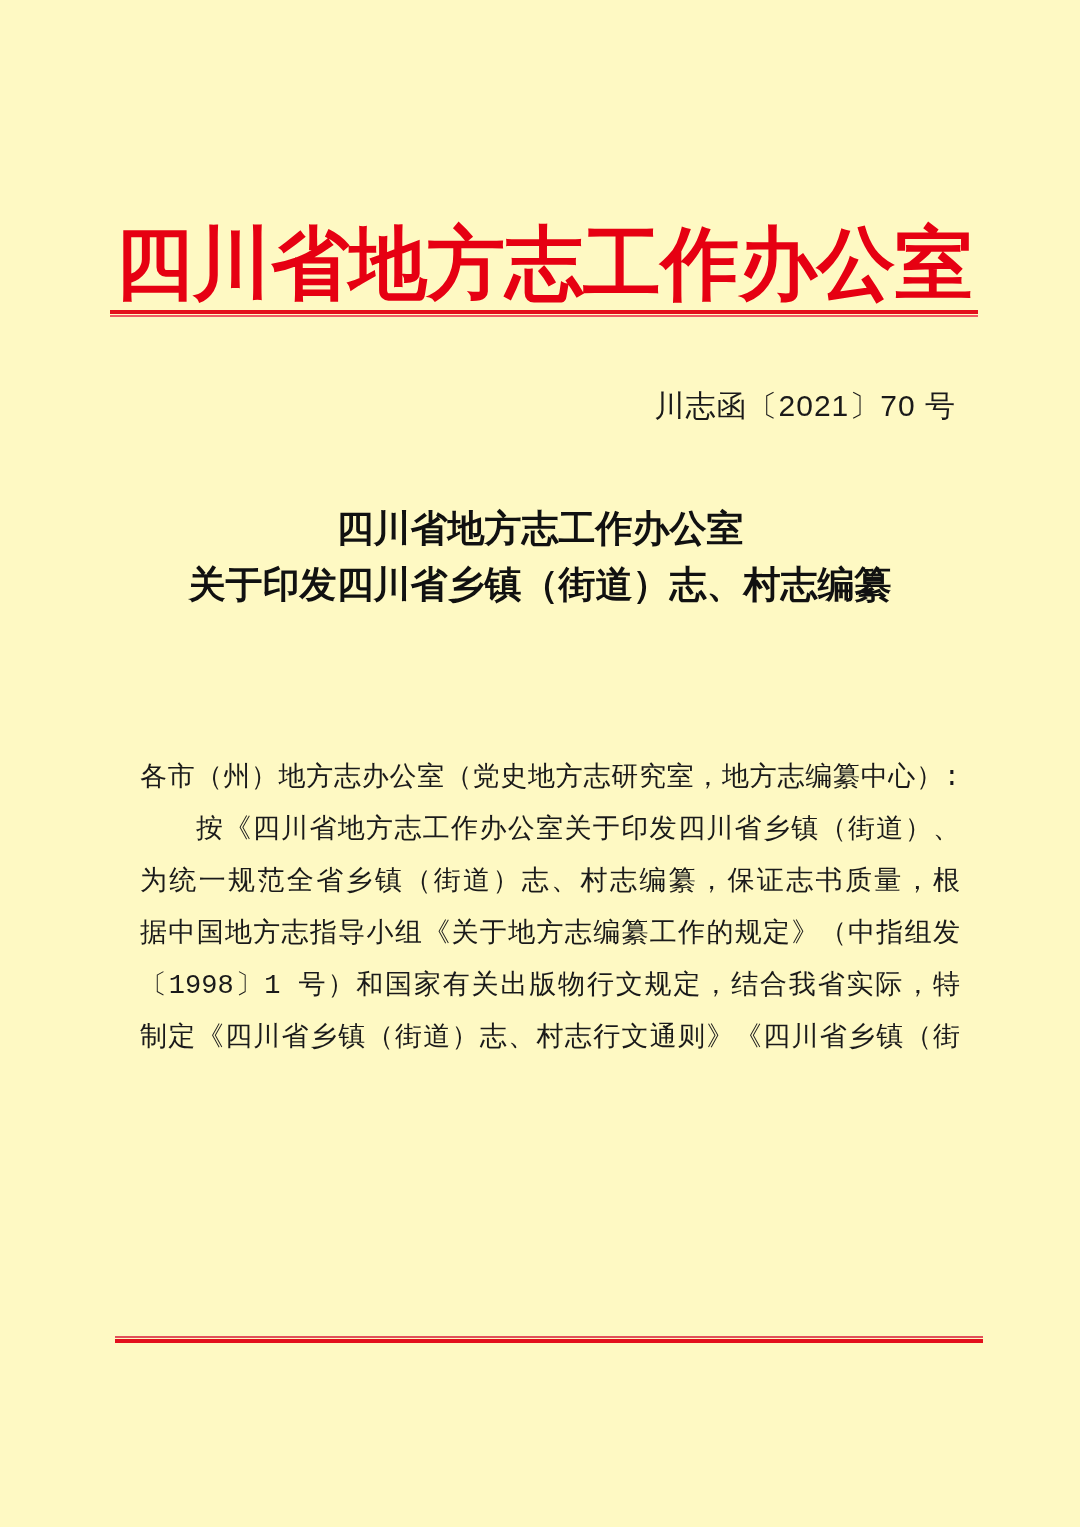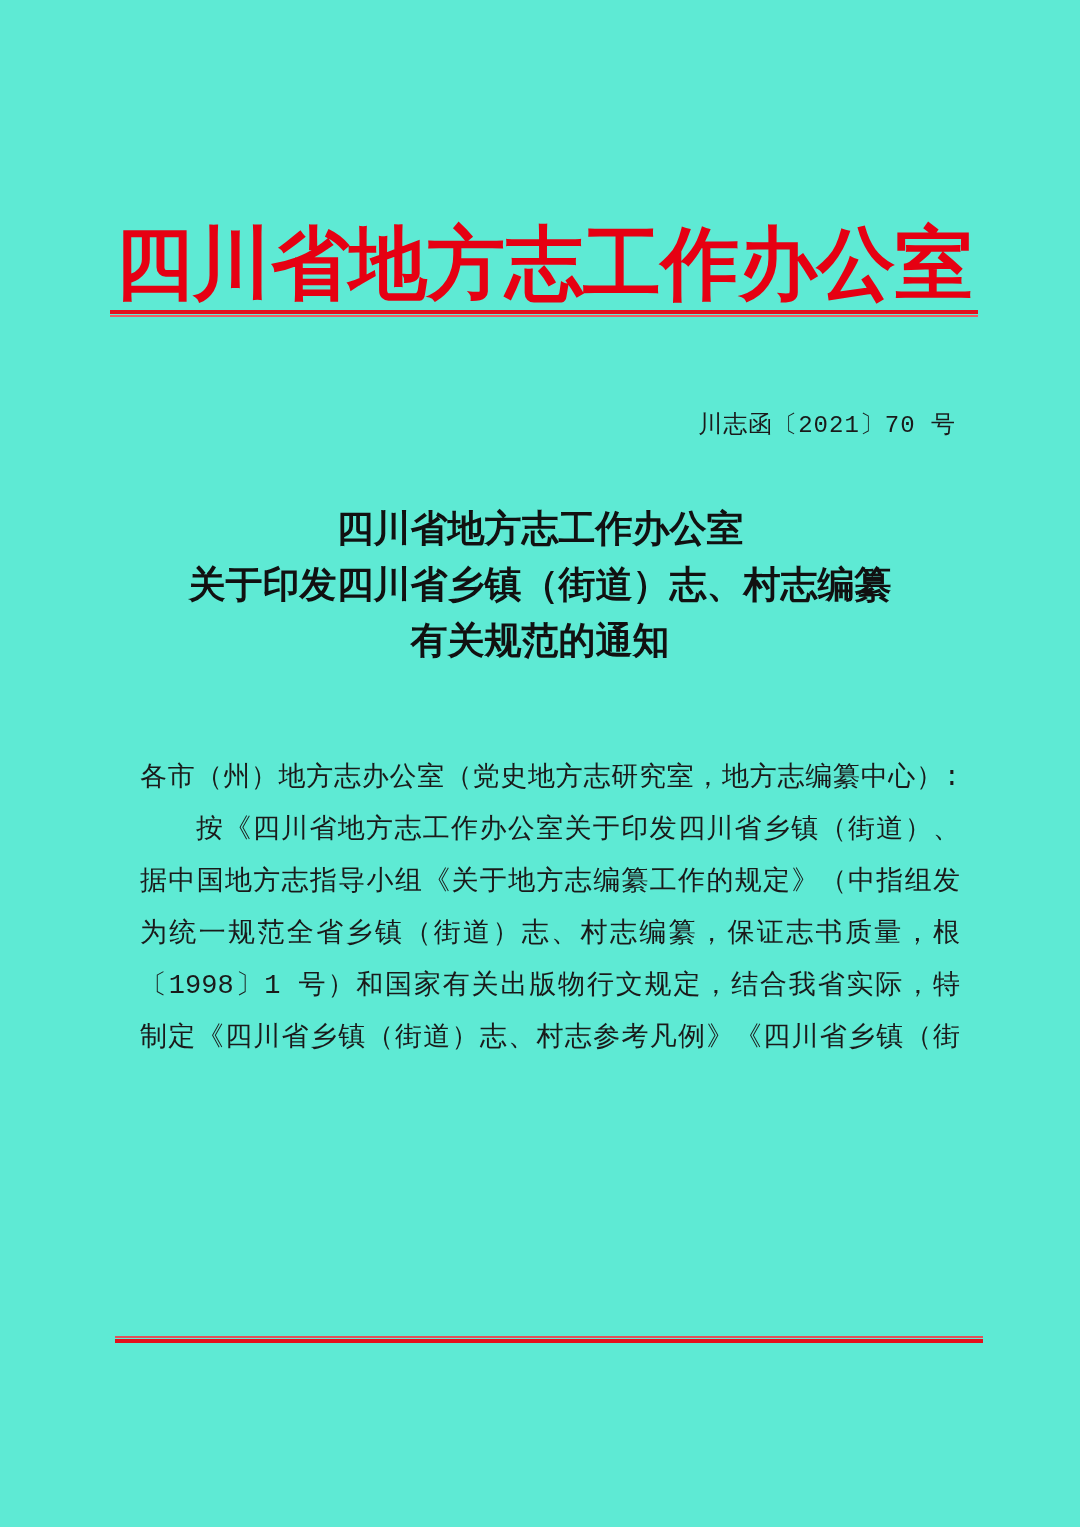--- a/index.html
+++ b/index.html
@@ -11,21 +11,21 @@
       width: 1080px;
       height: 1527px;
       position: relative;
       overflow: hidden;
     }
     .page {
       position: absolute;
       left: 0; top: 0;
       width: 1080px;
       height: 1527px;
-      background: #5eead4;
+      background: #fef9c3;
     }
     .masthead {
       position: absolute;
       left: 110px;
       top: 218px;
       width: 868px;
       text-align: center;
       color: #e60012;
       font-family: "DejaVu Serif", "Liberation Serif", serif;
       font-weight: bold;
@@ -50,23 +50,23 @@
       left: 115px; top: 1336px; width: 868px; height: 2px;
       background: #e2505a;
     }
     .rule-bottom-thick {
       left: 115px; top: 1339px; width: 868px; height: 4px;
       background: #e3101c;
     }
     .doc-number {
       position: absolute;
       right: 124px;
-      top: 408px;
-      font-family: Liberation Mono, monospace;
-      font-size: 24px;
+      top: 388px;
+      font-family: Liberation Sans, sans-serif;
+      font-size: 30px;
       line-height: 36px;
       color: #1a1a1a;
       letter-spacing: 1px;
       white-space: nowrap;
     }
     .title-block {
       position: absolute;
       left: 100px;
       top: 500px;
       width: 880px;
@@ -112,28 +112,27 @@
   <div class="masthead">四川省地方志工作办公室</div>
 
   <div class="rule rule-top-thick"></div>
   <div class="rule rule-top-thin"></div>
 
   <div class="doc-number">川志函〔2021〕70 号</div>
 
   <div class="title-block">
     <span class="title-line">四川省地方志工作办公室</span>
     <span class="title-line">关于印发四川省乡镇（街道）志、村志编纂</span>
-    <span class="title-line">有关规范的通知</span>
   </div>
 
   <div class="body-block">
     <span class="body-line">各市（州）地方志办公室（党史地方志研究室，地方志编纂中心）:</span>
     <span class="body-line indent">按《四川省地方志工作办公室关于印发四川省乡镇（街道）、</span>
+    <span class="body-line">为统一规范全省乡镇（街道）志、村志编纂，保证志书质量，根</span>
     <span class="body-line">据中国地方志指导小组《关于地方志编纂工作的规定》（中指组发</span>
-    <span class="body-line">为统一规范全省乡镇（街道）志、村志编纂，保证志书质量，根</span>
     <span class="body-line">〔1998〕1 号）和国家有关出版物行文规定，结合我省实际，特</span>
-    <span class="body-line">制定《四川省乡镇（街道）志、村志参考凡例》《四川省乡镇（街</span>
+    <span class="body-line">制定《四川省乡镇（街道）志、村志行文通则》《四川省乡镇（街</span>
   </div>
 
   <div class="rule rule-bottom-thin"></div>
   <div class="rule rule-bottom-thick"></div>
 
 </div>
 
 </body></html>

